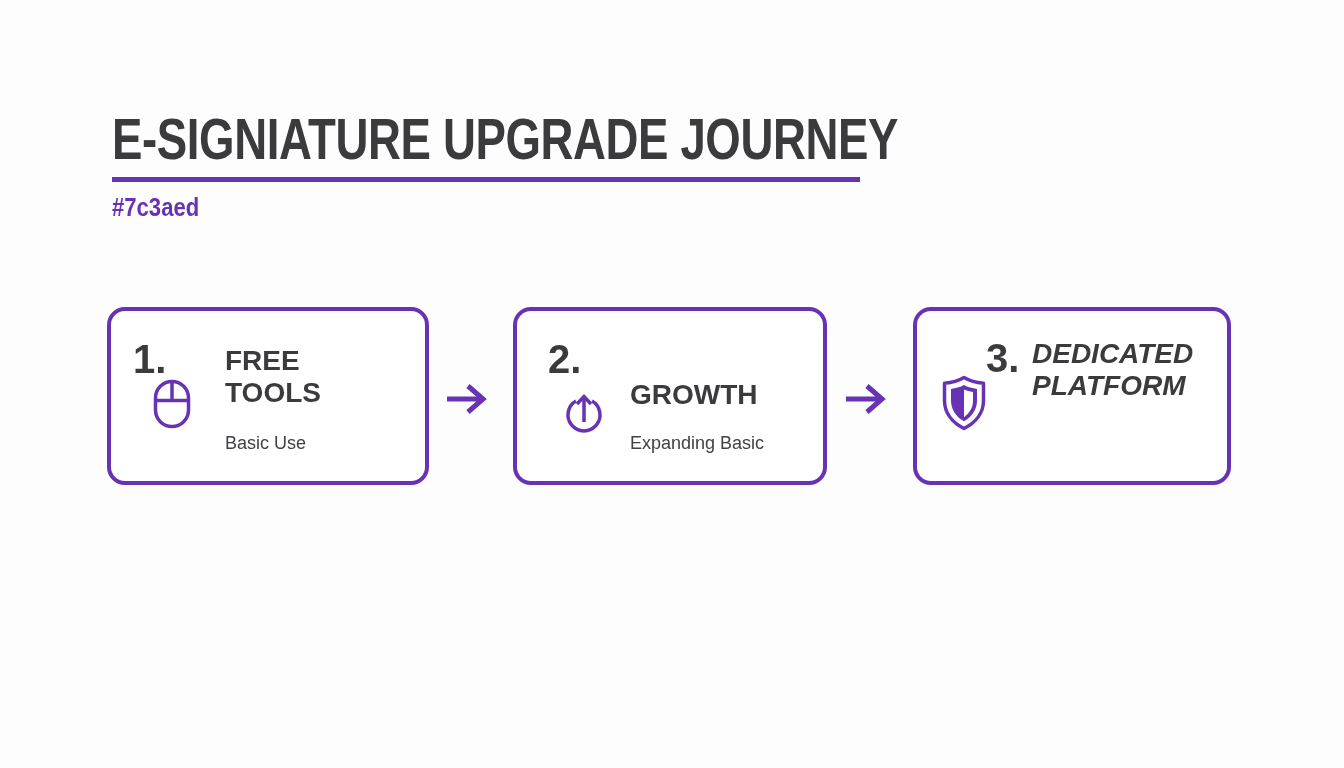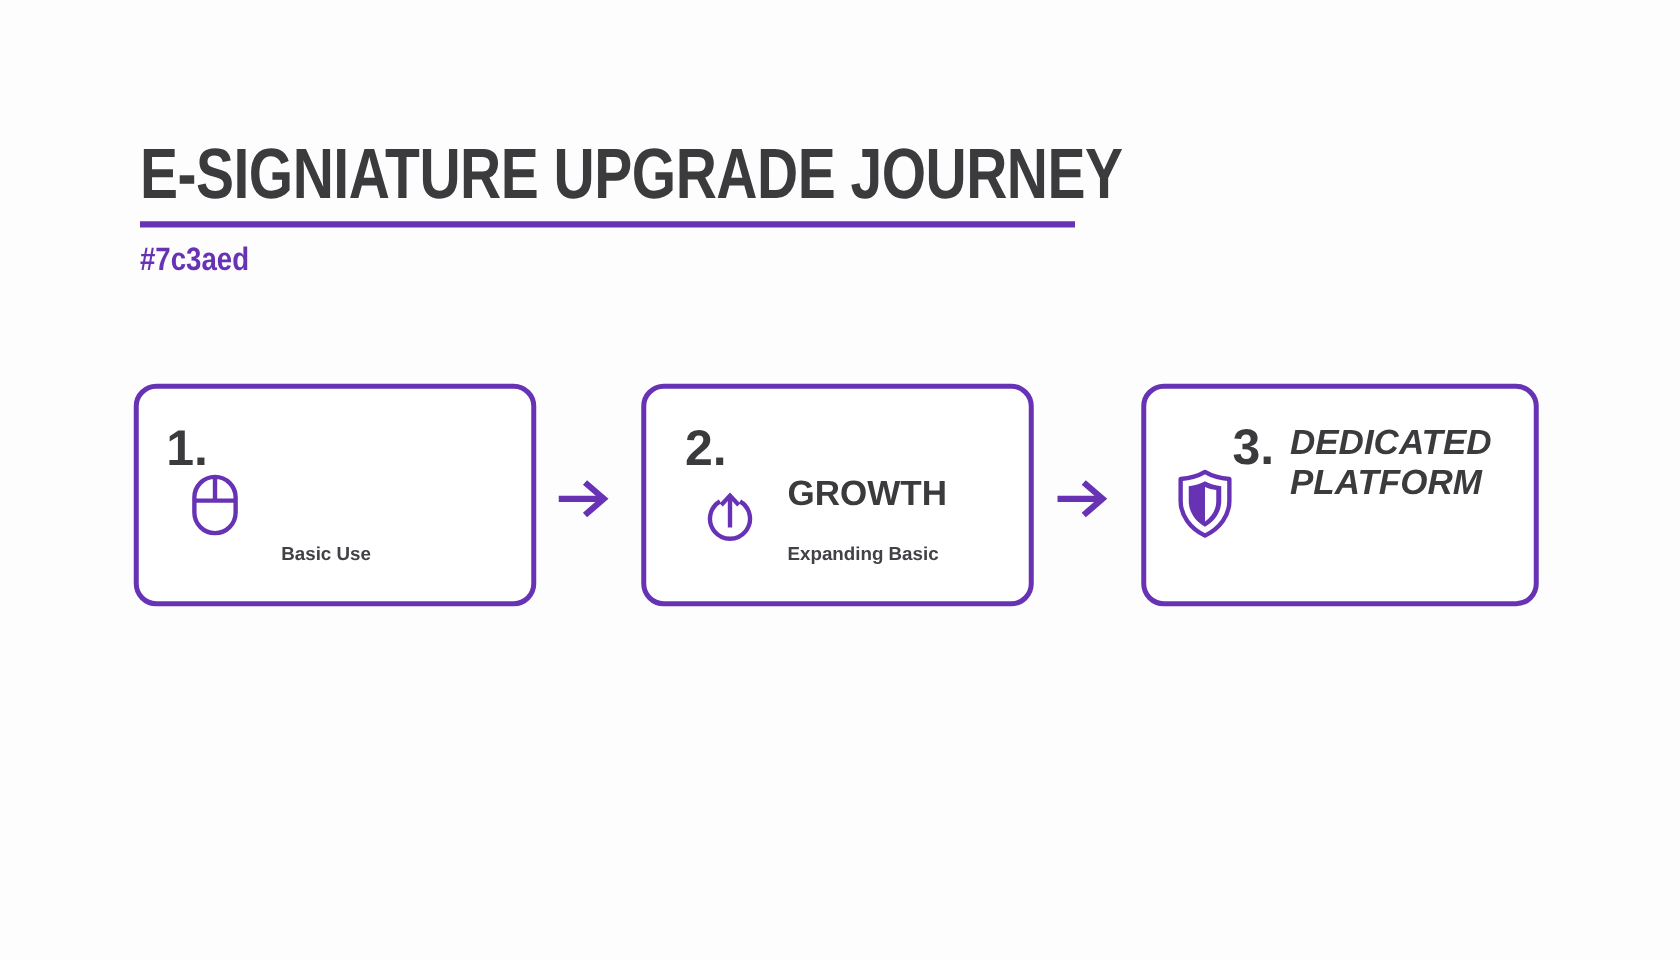--- a/index.html
+++ b/index.html
@@ -90,22 +90,22 @@
     letter-spacing: 0px;
     color: var(--heading-text, #3b3b3e);
     white-space: pre-line;
   }
   .step-1 .step-title { left: 114px; top: 34px; }
   .step-2 .step-title { left: 113px; top: 54px; margin-top: 14px; }
   .step-3 .step-title { left: 115px; top: 27px; font-style: italic; }
 
   .step-subtitle {
     position: absolute;
-    font-size: 15px;
-    font-weight: 700;
+    font-size: 18px;
+    font-weight: 400;
     line-height: 23px;
     color: var(--body-text, #414146);
   }
   .step-1 .step-subtitle { left: 114px; top: 121px; }
   .step-2 .step-subtitle { left: 113px; top: 121px; }
   .step-3 .step-subtitle { left: 115px; top: 113px; width: 182px; }
 
   
   .connector {
     position: absolute;
@@ -133,20 +133,22 @@
 
     <div class="step step-1">
       <div class="step-number">1.</div>
       <div class="step-icon">
         <svg width="38" height="50" viewBox="0 0 38 50">
           <rect class="stroke-accent" x="2.5" y="2.5" width="33" height="45" rx="16.5" stroke-width="3.5"></rect>
           <path class="stroke-accent" d="M19 3 V21.5" stroke-width="3.5"></path>
           <path class="stroke-accent" d="M3 21.5 H35" stroke-width="3.5"></path>
         </svg>
       </div>
+      <div class="step-title">FREE
+TOOLS</div>
       <div class="step-subtitle">Basic Use</div>
     </div>
 
     <div class="connector connector-1">
       <svg width="50" height="32" viewBox="0 0 50 32">
         <path class="stroke-accent" d="M2 16 H37" stroke-width="5"></path>
         <path class="stroke-accent" d="M23 3 L38 16 L23 29" stroke-width="5" stroke-linejoin="miter"></path>
       </svg>
     </div>
 

